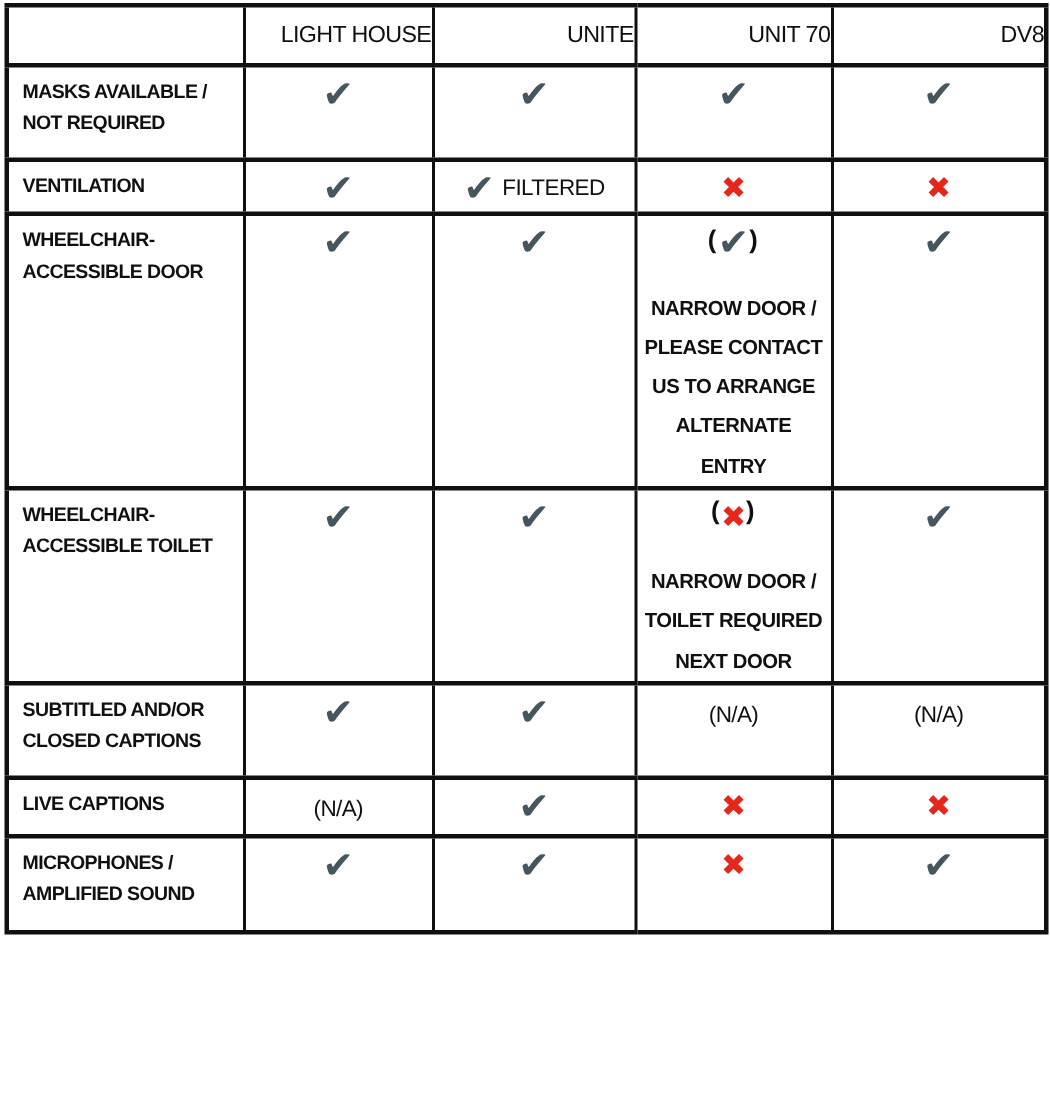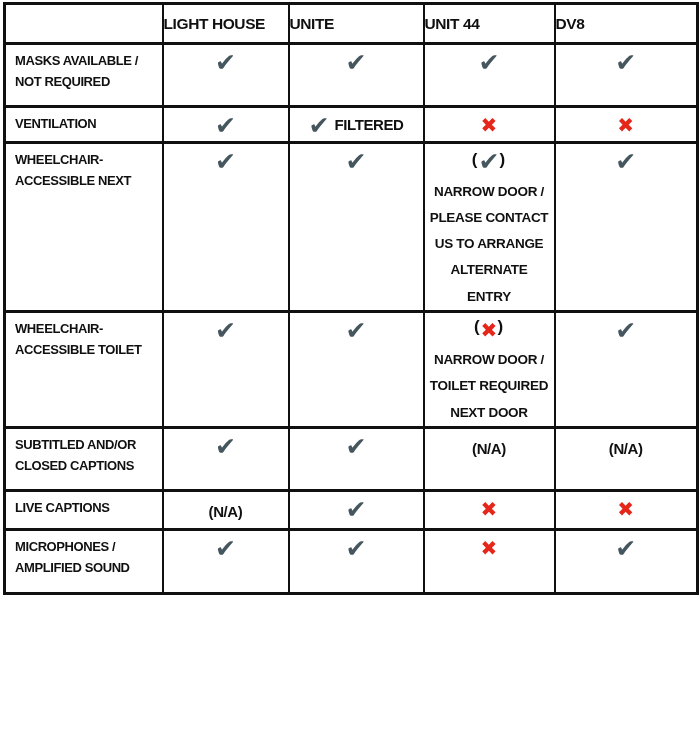--- a/index.html
+++ b/index.html
@@ -26,23 +26,23 @@
     border-right: 2px solid var(--border-color);
     border-top: 3px solid var(--border-color);
     border-bottom: 3px solid var(--border-color);
     padding: 0;
     background: #ffffff;
     color: var(--text-color);
     overflow: hidden;
   }
   .col-header {
     font-size: 15.5px;
-    font-weight: bold;
+    font-weight: normal;
     letter-spacing: -0.4px;
-    text-align: left;
+    text-align: right;
     vertical-align: middle;
   }
   .feature {
     font-size: 13px;
     font-weight: bold;
     letter-spacing: -0.4px;
     line-height: 1.6;
     text-align: left;
     vertical-align: top;
     padding: 6px 6px 4px 9px;
@@ -60,43 +60,43 @@
   }
   .mark-cross {
     font-family: "DejaVu Sans", sans-serif;
     font-size: 20px;
     line-height: 1.55;
     font-weight: bold;
     color: var(--cross-color);
   }
   .suffix {
     font-size: 15px;
-    font-weight: bold;
+    font-weight: normal;
     letter-spacing: -0.4px;
     margin-left: 5px;
     vertical-align: 4px;
   }
   .paren {
     font-size: 17px;
     font-weight: bold;
     vertical-align: 5px;
     letter-spacing: 1px;
   }
   .note {
     font-size: 13.5px;
     font-weight: bold;
     letter-spacing: -0.3px;
     line-height: 1.95;
-    margin-top: 1px;
+    margin-top: 15px;
     padding: 0 4px;
   }
   .na {
     display: inline-block;
     font-size: 15px;
-    font-weight: bold;
+    font-weight: normal;
     letter-spacing: -0.4px;
     padding-top: 9px;
   }
 </style>
 </head>
 <body>
 
 <div class="table-wrap">
   <table>
     <colgroup>
@@ -104,41 +104,41 @@
       <col style="width:126px">
       <col style="width:135px">
       <col style="width:131px">
       <col style="width:143px">
     </colgroup>
     <thead>
         <tr style="height: 40px;">
           <th class="col-header"></th>
           <th class="col-header">LIGHT HOUSE</th>
           <th class="col-header">UNITE</th>
-          <th class="col-header">UNIT 44</th>
+          <th class="col-header">UNIT 70</th>
           <th class="col-header">DV8</th>
         </tr>
       </thead>
     <tbody>
         <tr style="height: 63px;">
           <th class="feature" scope="row">MASKS AVAILABLE / NOT REQUIRED</th>
           <td class="venue-cell"><span><span class="mark-check">✔</span></span></td>
           <td class="venue-cell"><span><span class="mark-check">✔</span></span></td>
           <td class="venue-cell"><span><span class="mark-check">✔</span></span></td>
           <td class="venue-cell"><span><span class="mark-check">✔</span></span></td>
         </tr>
         <tr style="height: 35px;">
           <th class="feature" scope="row">VENTILATION</th>
           <td class="venue-cell"><span><span class="mark-check">✔</span></span></td>
           <td class="venue-cell"><span><span class="mark-check">✔</span></span><span class="suffix">FILTERED</span></td>
           <td class="venue-cell"><span><span class="mark-cross">✖</span></span></td>
           <td class="venue-cell"><span><span class="mark-cross">✖</span></span></td>
         </tr>
         <tr style="height: 130px;">
-          <th class="feature" scope="row">WHEELCHAIR-ACCESSIBLE NEXT</th>
+          <th class="feature" scope="row">WHEELCHAIR-ACCESSIBLE DOOR</th>
           <td class="venue-cell"><span><span class="mark-check">✔</span></span></td>
           <td class="venue-cell"><span><span class="mark-check">✔</span></span></td>
           <td class="venue-cell"><span><span class="paren">(</span><span class="mark-check">✔</span><span class="paren">)</span></span><div class="note">NARROW DOOR / PLEASE CONTACT US TO ARRANGE ALTERNATE ENTRY</div></td>
           <td class="venue-cell"><span><span class="mark-check">✔</span></span></td>
         </tr>
         <tr style="height: 111px; border-radius: 31px;">
           <th class="feature" scope="row">WHEELCHAIR-ACCESSIBLE TOILET</th>
           <td class="venue-cell"><span><span class="mark-check">✔</span></span></td>
           <td class="venue-cell"><span><span class="mark-check">✔</span></span></td>
           <td class="venue-cell"><span><span class="paren">(</span><span class="mark-cross">✖</span><span class="paren">)</span></span><div class="note">NARROW DOOR / TOILET REQUIRED NEXT DOOR</div></td>

